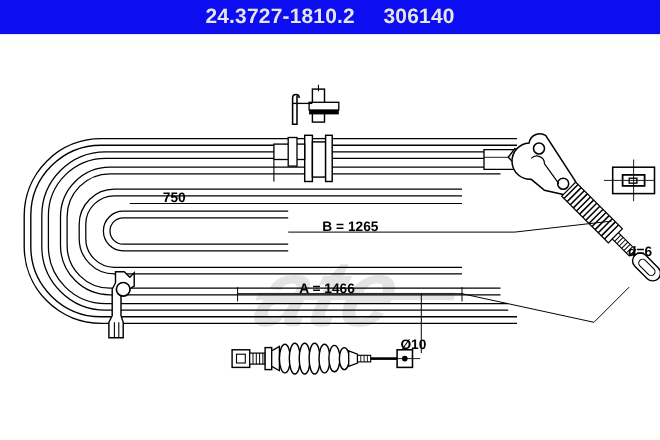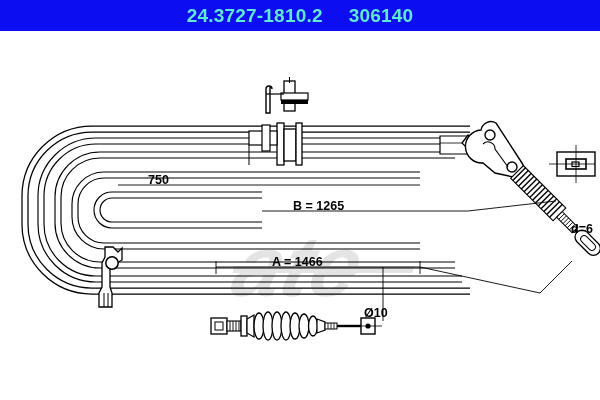--- a/index.html
+++ b/index.html
@@ -1,21 +1,21 @@
 <!DOCTYPE html>
 <html><head>
 <meta charset="utf-8">
 <style>
   html,body{margin:0;padding:0;background:#fff;}
   body{width:600px;height:400px;overflow:hidden;
        font-family:"Liberation Sans",sans-serif;}
   #page{position:relative;width:600px;height:400px;background:#ffffff;box-sizing:border-box;}
   #header{position:absolute;left:0;top:0;width:600px;height:31px;background:#0d0df2;
           display:flex;align-items:center;justify-content:center;gap:26px;}
-  #header .t{color:#5eead4;font-size:19px;font-weight:bold;letter-spacing:0.2px;
+  #header .t{color:#e5e5e5;font-size:19px;font-weight:bold;letter-spacing:0.2px;
              font-family:"Liberation Sans",sans-serif;}
   #canvas{position:absolute;left:0;top:31px;width:536px;height:369px;}
   svg{display:block;}
   .dimtext{font-family:"Liberation Sans",sans-serif;font-size:12.5px;font-weight:bold;fill:#000;}
 </style>
 </head>
 <body>
 
 <div id="page">
 

